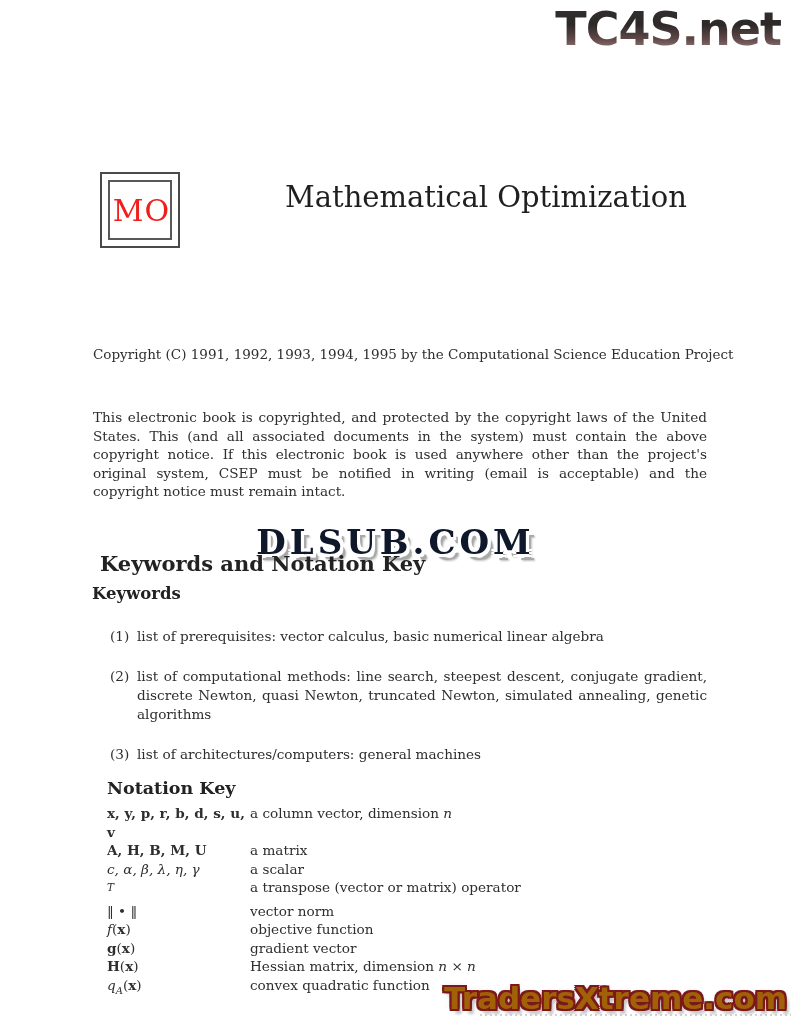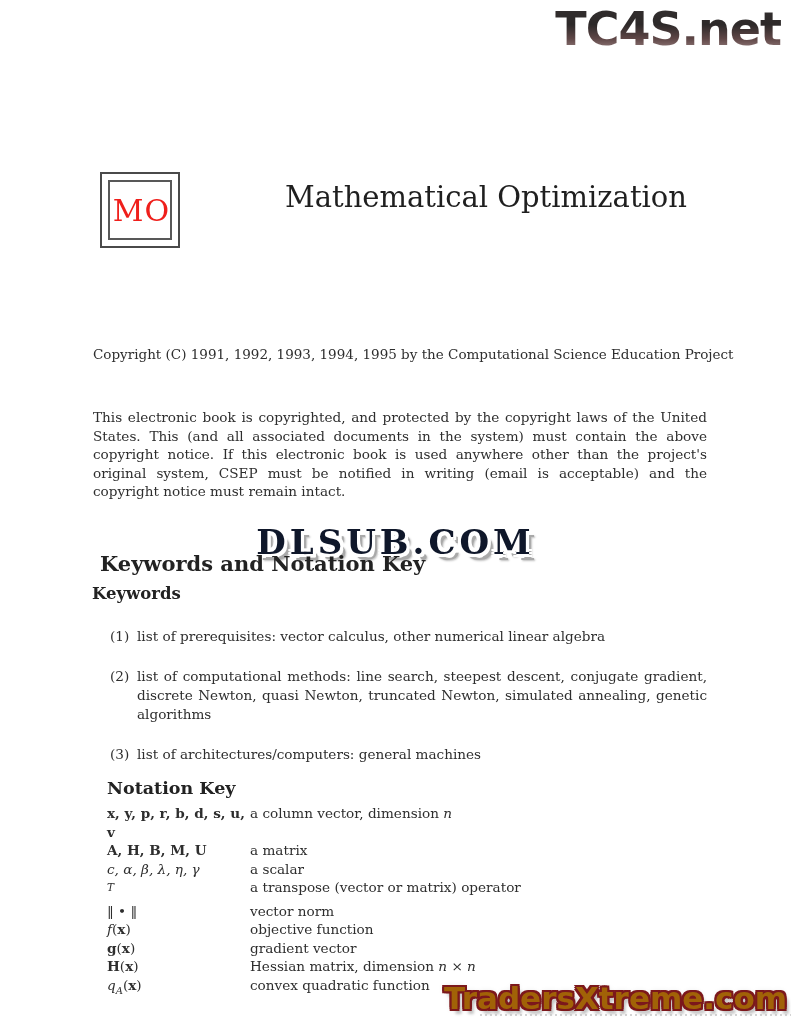--- a/index.html
+++ b/index.html
@@ -88,21 +88,21 @@
 
   <p class="notice">This electronic book is copyrighted, and protected by the copyright laws of the United States. This (and all associated documents in the system) must contain the above copyright notice. If this electronic book is used anywhere other than the project's original system, CSEP must be notified in writing (email is acceptable) and the copyright notice must remain intact.</p>
 
   <div class="dlsub">DLSUB.COM</div>
 
   <h2 class="kw-heading">Keywords and Notation Key</h2>
   <h3 class="kw-sub">Keywords</h3>
 
   <div class="kw-item kw-item-1">
     <span class="kw-label">(1)</span>
-    <span class="kw-text">list of prerequisites: vector calculus, other numerical linear algebra</span>
+    <span class="kw-text">list of prerequisites: vector calculus, basic numerical linear algebra</span>
   </div>
   <div class="kw-item kw-item-2">
     <span class="kw-label">(2)</span>
     <span class="kw-text">list of computational methods: line search, steepest descent, conjugate gradient, discrete Newton, quasi Newton, truncated Newton, simulated annealing, genetic algorithms</span>
   </div>
   <div class="kw-item kw-item-3">
     <span class="kw-label">(3)</span>
     <span class="kw-text">list of architectures/computers: general machines</span>
   </div>
 

